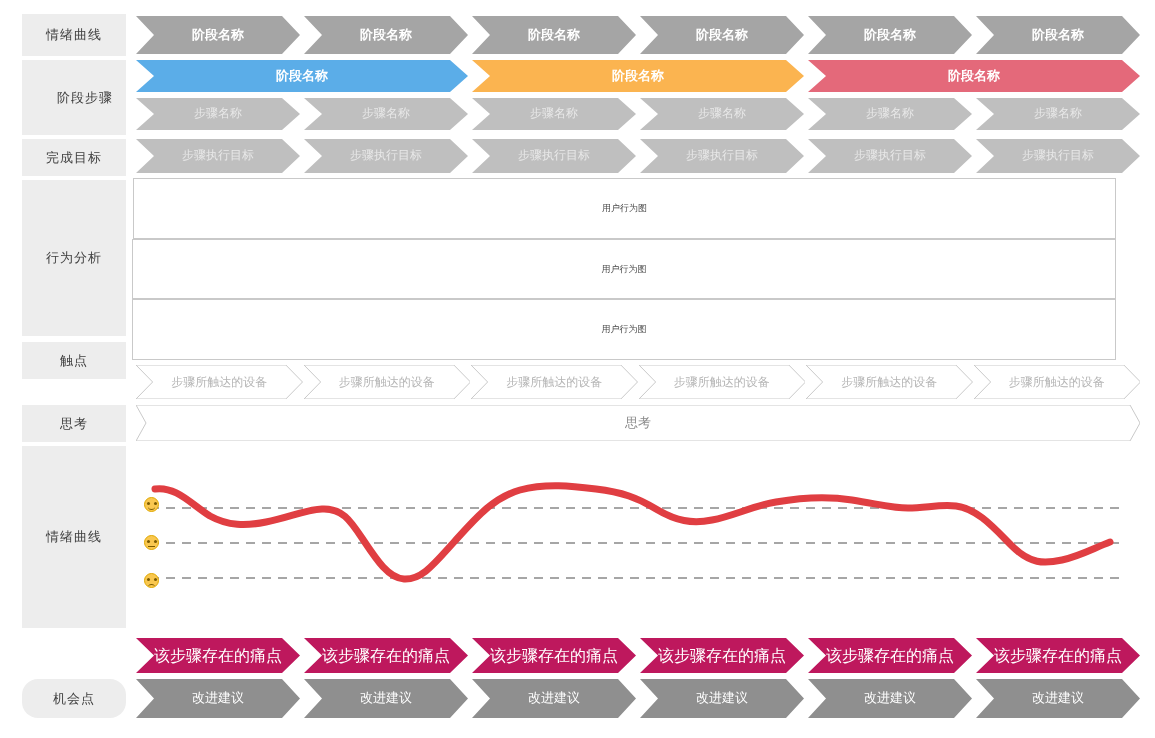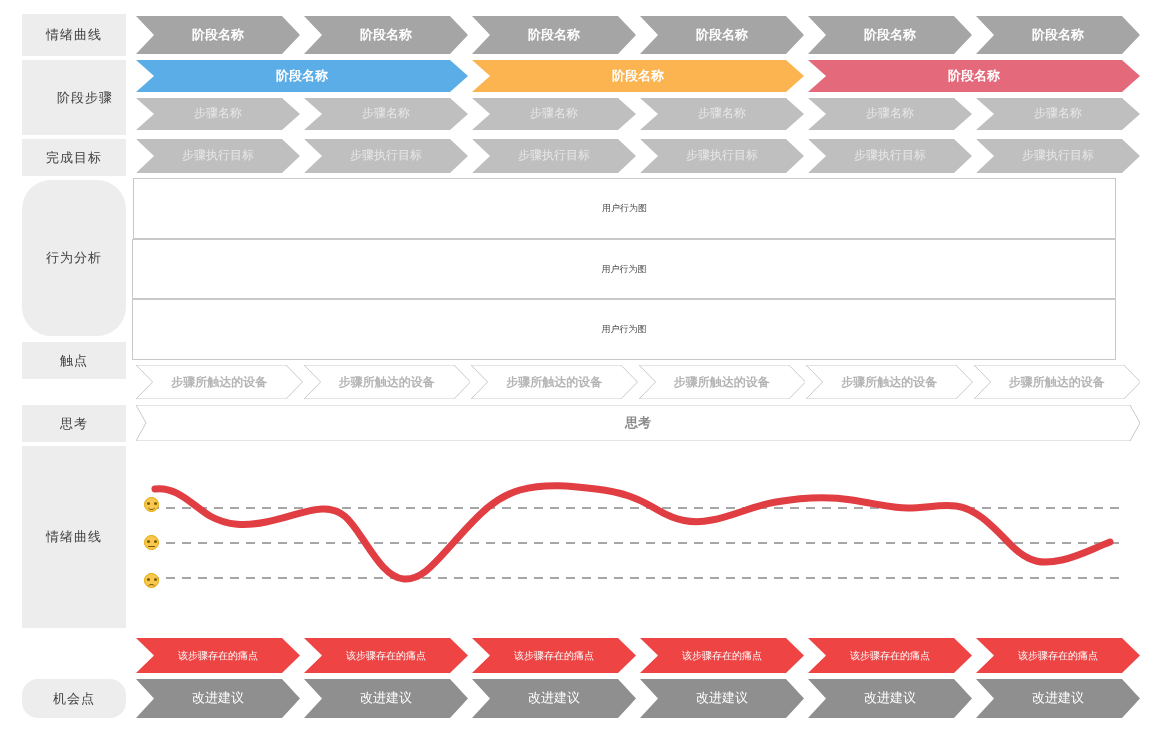--- a/index.html
+++ b/index.html
@@ -67,23 +67,23 @@
     font-weight: bold;
   }
   
   .step-chev {
     background: #bfbfbf;
     color: #e8e8e8;
     font-size: 12px;
   }
   
   .pain-chev {
-    background: #ef4444;
+    background: #be185d;
     color: #ffffff;
-    font-size: 10px;
+    font-size: 16px;
   }
   .opp-chev {
     background: #8f8f8f;
     color: #ffffff;
     font-size: 13px;
   }
 
   
   .stage-chev {
     color: #ffffff;
@@ -108,21 +108,20 @@
     inset: 0;
     width: 100%;
     height: 100%;
     display: block;
   }
   .outline-chev > span {
     position: relative;
     z-index: 2;
     color: #b5b5b5;
     font-size: 12px;
-    font-weight: bold;
   }
   .think-chev > span { color: #8a8a8a; font-size: 13px; }
 
   
   .behaviour-row { position: absolute; display: flex; flex-direction: column; }
   .behaviour-box {
     flex: 1 1 0;
     border: 1px solid #c9c9c9;
     background: #ffffff;
     display: flex;
@@ -171,21 +170,21 @@
 
   <div class="row-label" style="top:14px;height:42px;">
     <span>情绪曲线</span>
   </div>
   <div class="row-label" style="top:60px;height:75px;padding-left:22px;">
     <span>阶段步骤</span>
   </div>
   <div class="row-label" style="top:139px;height:37px;">
     <span>完成目标</span>
   </div>
-  <div class="row-label" style="top:180px;height:156px;border-radius:29px;">
+  <div class="row-label" style="top:180px;height:156px;">
     <span>行为分析</span>
   </div>
   <div class="row-label" style="top:342px;height:37px;">
     <span>触点</span>
   </div>
   <div class="row-label" style="top:405px;height:37px;">
     <span>思考</span>
   </div>
   <div class="row-label" style="top:446px;height:182px;">
     <span>情绪曲线</span>

